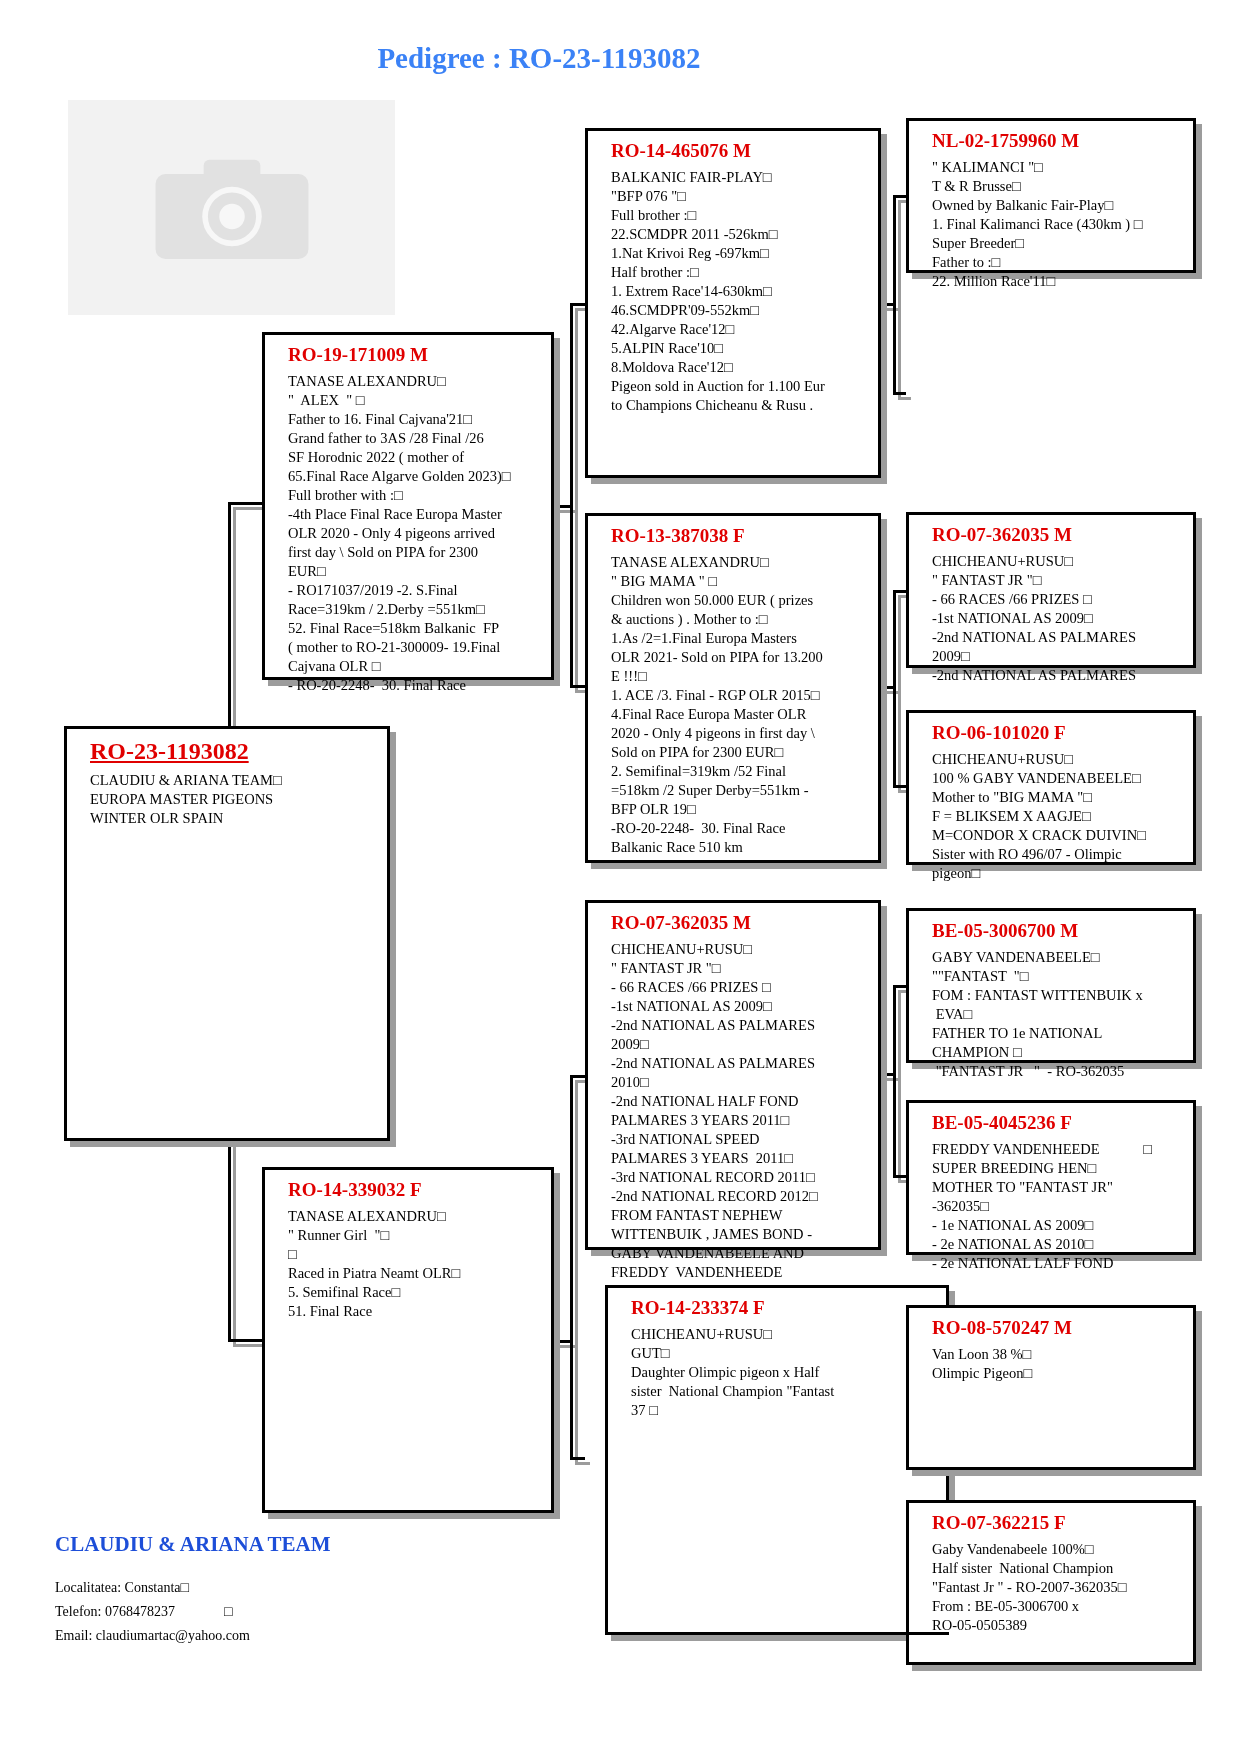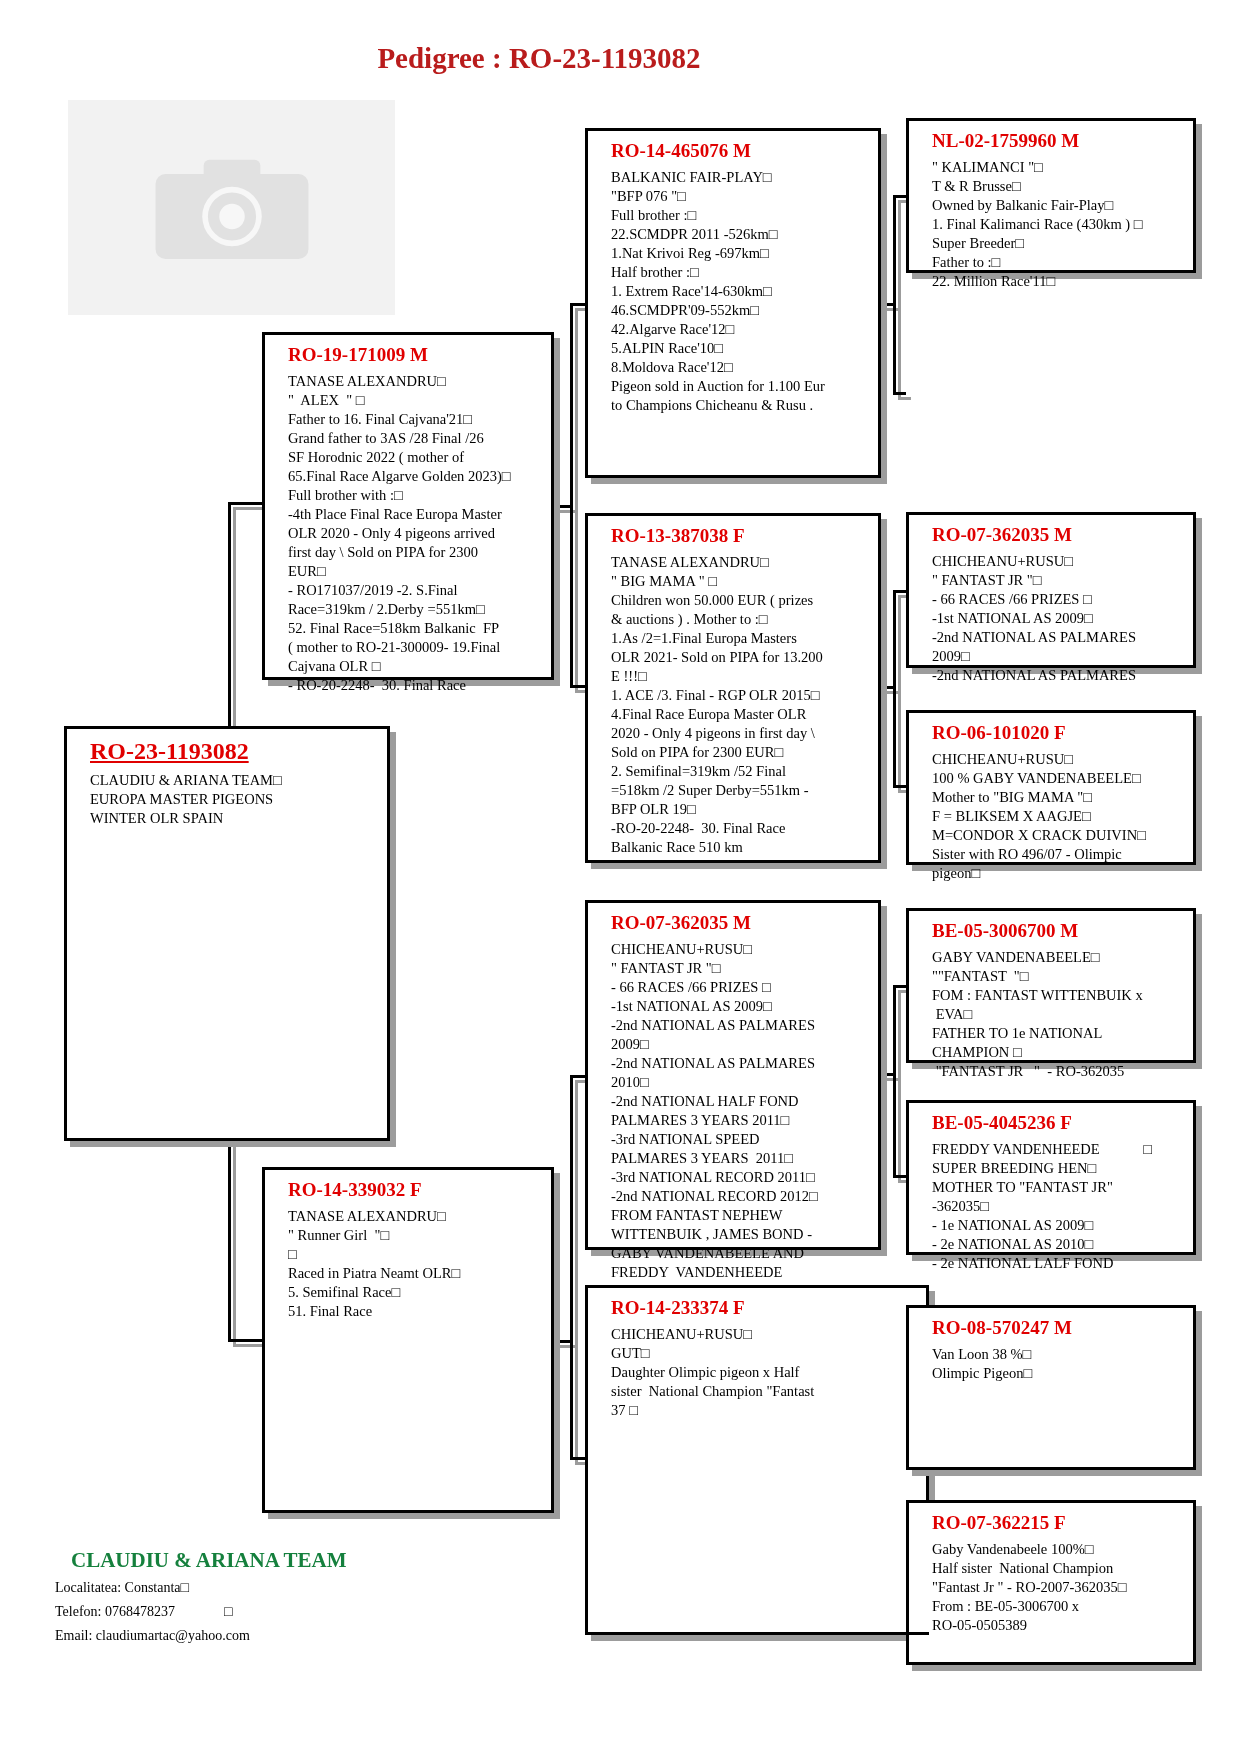--- a/index.html
+++ b/index.html
@@ -1,30 +1,30 @@
 <!DOCTYPE html>
 <html><head>
 <meta charset="utf-8">
 <style>
   html,body{margin:0;padding:0;background:#fff;}
   .page{position:relative;width:1241px;height:1754px;background:#fff;overflow:hidden;
         font-family:"Liberation Serif","DejaVu Serif",serif;color:#000;}
   .title{position:absolute;left:0;top:42px;width:1078px;margin:0;text-align:center;
-         font-size:29px;font-weight:bold;color:#b91c1c;}
+         font-size:29px;font-weight:bold;color:#3b82f6;}
   .photo{position:absolute;left:68px;top:100px;width:327px;height:215px;background:#f2f2f2;
          display:flex;align-items:center;justify-content:center;}
   .pbox{position:absolute;background:#fff;border:3px solid #000;box-sizing:border-box;
         box-shadow:6px 6px 0 #9c9c9c;padding:7px 23px;overflow:visible;}
   .pbox::after{content:"";position:absolute;left:-3px;right:-3px;bottom:-3px;height:0;
         border-bottom:3px solid #000;z-index:4;}
   .ring{color:#e00000;font-weight:bold;font-size:19px;line-height:25px;margin-bottom:5px;white-space:nowrap;}
   .subject .ring{font-size:24px;line-height:30px;text-decoration:underline;}
   .details{font-size:14.5px;line-height:19px;white-space:pre-wrap;}
   .conn{position:absolute;background:#000;box-shadow:5px 5px 0 #9c9c9c;}
-  .footer-team{position:absolute;left:55px;top:1532px;margin:16px;font-size:21px;font-weight:bold;color:#15803d;}
+  .footer-team{position:absolute;left:55px;top:1532px;margin:0;font-size:21px;font-weight:bold;color:#1d4ed8;}
   .footer-lines{position:absolute;left:55px;top:1576px;font-size:14px;line-height:24px;white-space:pre-wrap;}
 </style>
 </head>
 <body>
 
 <div class="page">
 
   <h1 class="title">Pedigree : RO-23-1193082</h1>
 
   <div class="photo">
@@ -157,21 +157,21 @@
 PALMARES 3 YEARS 2011□
 -3rd NATIONAL SPEED
 PALMARES 3 YEARS  2011□
 -3rd NATIONAL RECORD 2011□
 -2nd NATIONAL RECORD 2012□
 FROM FANTAST NEPHEW
 WITTENBUIK , JAMES BOND -
 GABY VANDENABEELE AND
 FREDDY  VANDENHEEDE</div>
   </div>
-  <div class="pbox" style="left:585px;top:1285px;width:344px;height:350px">
+  <div class="pbox" style="left:605px;top:1285px;width:344px;height:350px">
     <div class="ring">RO-14-233374 F</div>
     <div class="details">CHICHEANU+RUSU□
 GUT□
 Daughter Olimpic pigeon x Half
 sister  National Champion "Fantast
 37 □</div>
   </div>
 
   <div class="pbox" style="left:906px;top:118px;width:290px;height:155px">
     <div class="ring">NL-02-1759960 M</div>

